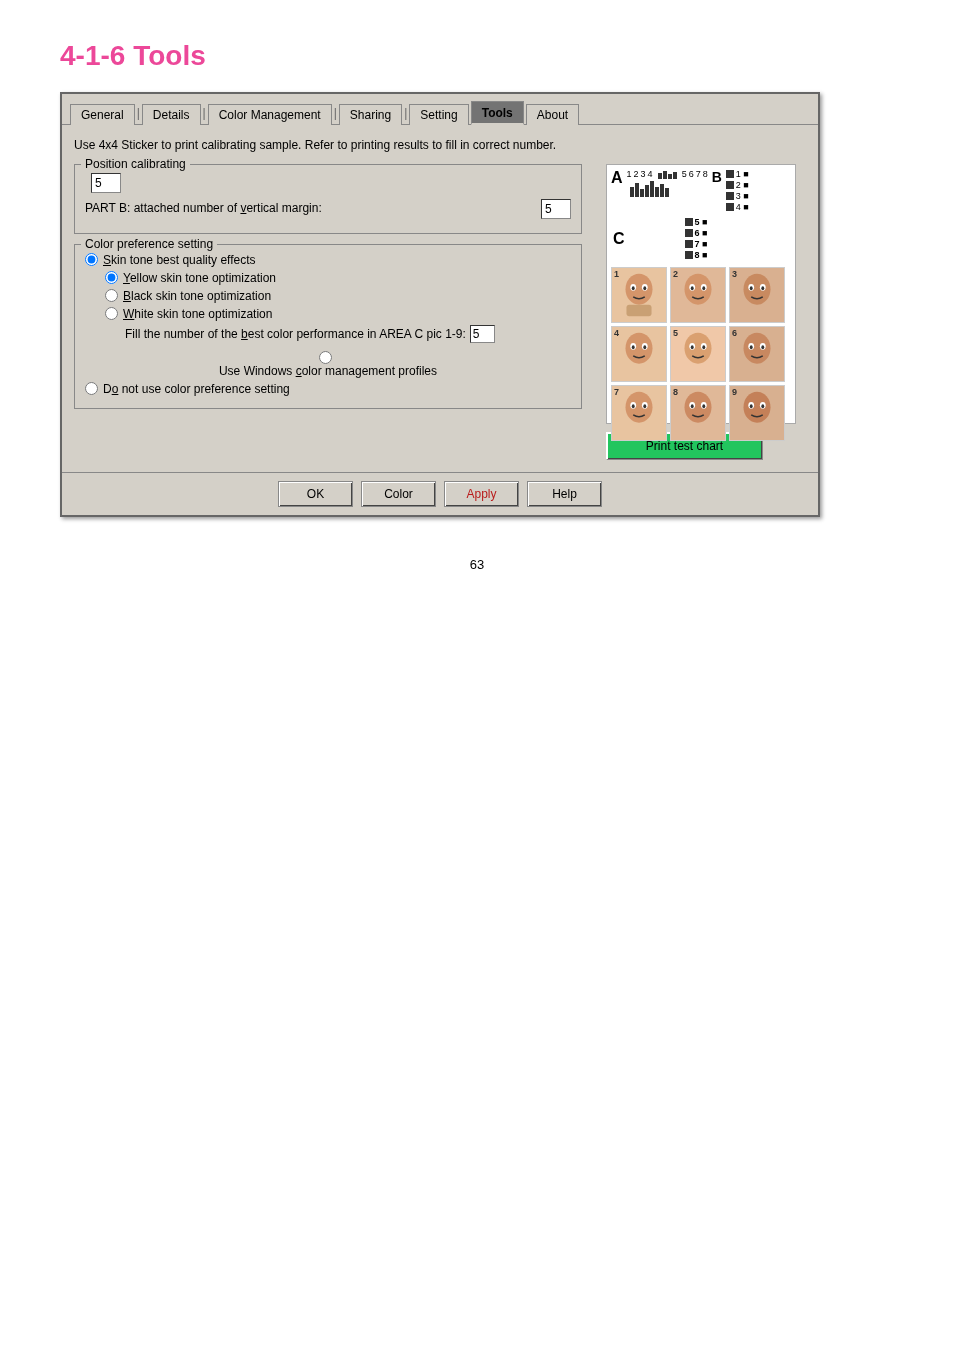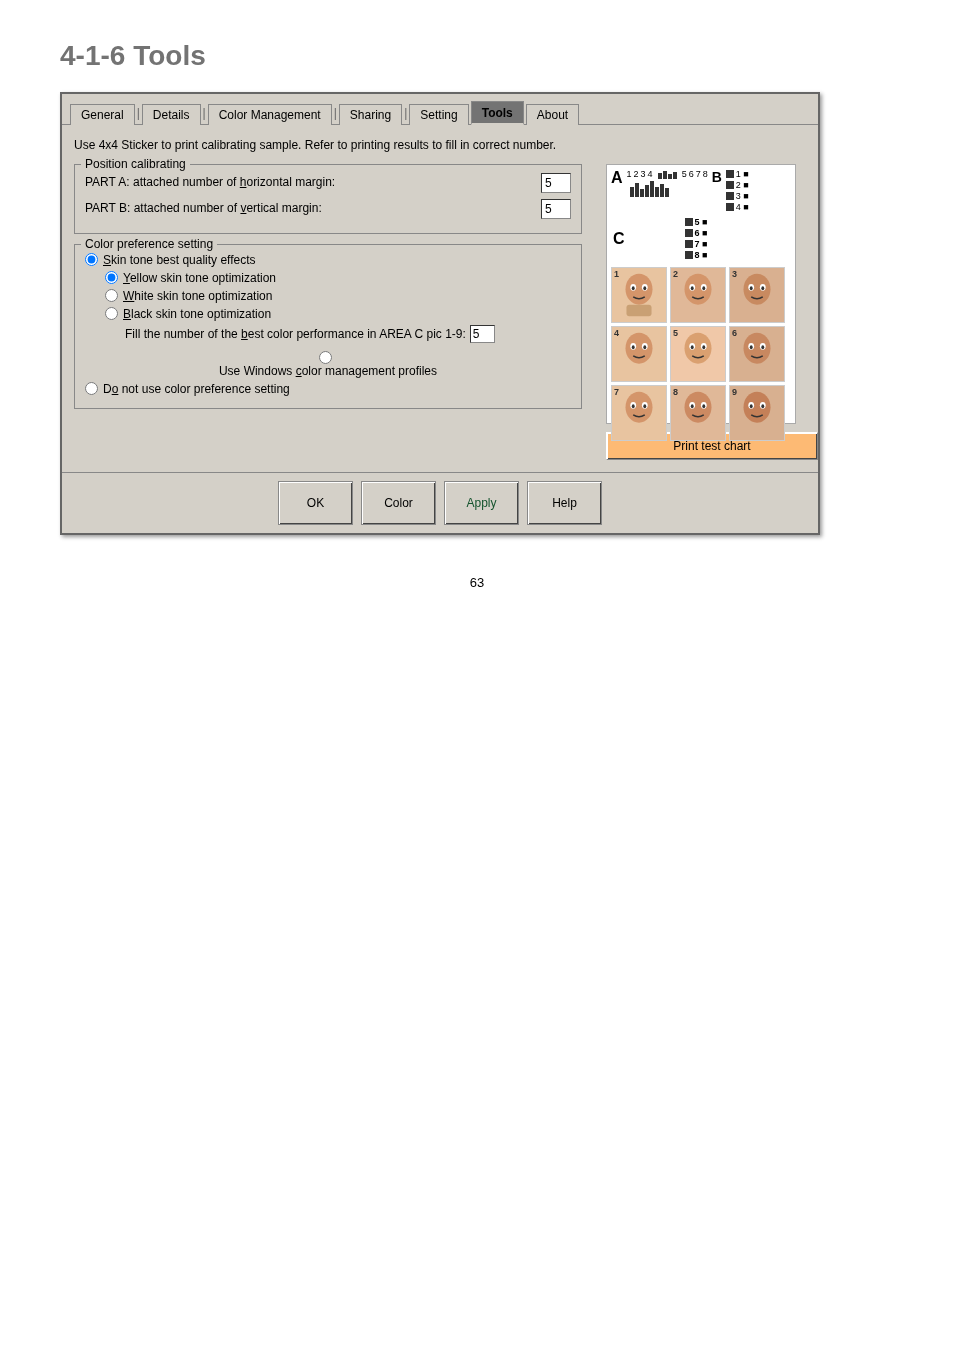--- a/index.html
+++ b/index.html
@@ -7,21 +7,21 @@
       background: #fff;
       font-family: Arial, sans-serif;
       font-size: 13px;
       padding: 40px 60px;
     }
 
     .page-title {
       font-size: 28px;
       font-weight: bold;
       margin-bottom: 20px;
-      color: #737373;
+      color: #ec4899;
     }
 
     
     .dialog {
       border: 2px solid #666;
       background: #d4d0c8;
       width: 760px;
       box-shadow: 2px 2px 4px rgba(0,0,0,0.4);
     }
 
@@ -274,23 +274,23 @@
     }
 
     
     .face-svg {
       width: 100%;
       height: 100%;
     }
 
     
     .print-chart-btn {
-      width: 212px;
+      width: 157px;
       height: 28px;
-      background: #fdba74;
+      background: #22c55e;
       border: 1px solid #888;
       border-top-color: #fff;
       border-left-color: #fff;
       font-size: 12px;
       cursor: pointer;
       display: flex;
       align-items: center;
       justify-content: center;
       box-shadow: inset 1px 1px 0 #fff, inset -1px -1px 0 #444;
     }
@@ -300,33 +300,33 @@
       background: #d4d0c8;
       border-top: 1px solid #888;
       padding: 8px 12px;
       display: flex;
       justify-content: center;
       gap: 8px;
     }
 
     .footer-btn {
       width: 75px;
-      height: 44px;
+      height: 26px;
       background: #d4d0c8;
       border: 1px solid #888;
       font-size: 12px;
       cursor: pointer;
       box-shadow: inset 1px 1px 0 #fff, inset -1px -1px 0 #444;
       display: flex;
       align-items: center;
       justify-content: center;
     }
 
     .footer-btn.disabled {
-      color: #14532d;
+      color: #b91c1c;
       cursor: default;
     }
 
     .page-number {
       text-align: center;
       margin-top: 40px;
       font-size: 13px;
     }
 
     
@@ -373,23 +373,20 @@
     <p class="intro-text">Use 4x4 Sticker to print calibrating sample.  Refer to printing results to fill in correct number.</p>
 
     <div class="main-layout">
 
       <div class="left-panel">
 
         <div class="group-box">
           <span class="group-label">Position calibrating</span>
 
           <div class="field-row">
-            <label>
-              PART A: attached number of <span class="uline">h</span>orizontal margin:
-            </label>
             <input type="text" value="5" style="">
           </div>
 
           <div class="field-row">
             <label>
               PART B: attached number of <span class="uline">v</span>ertical margin:
             </label>
             <input type="text" value="5" style="">
           </div>
         </div>
@@ -402,25 +399,25 @@
             <span><span class="uline">S</span>kin tone best quality effects</span>
           </div>
 
           <div class="sub-radio">
             <div class="radio-item">
               <input type="radio" name="skin_tone" checked="" style="">
               <span><span class="uline">Y</span>ellow skin tone optimization</span>
             </div>
             <div class="radio-item">
               <input type="radio" name="skin_tone" style="">
-              <span><span class="uline">W</span>hite skin tone optimization</span>
+              <span><span class="uline">B</span>lack skin tone optimization</span>
             </div>
             <div class="radio-item">
               <input type="radio" name="skin_tone" style="">
-              <span><span class="uline">B</span>lack skin tone optimization</span>
+              <span><span class="uline">W</span>hite skin tone optimization</span>
             </div>
 
             <div class="fill-row">
               <span>Fill the number of the <span class="uline">b</span>est color performance in AREA C pic 1-9:</span>
               <input type="text" value="5" style="">
             </div>
           </div>
 
           <div class="radio-item" style="margin-top:8px;flex-direction:column;">
             <input type="radio" name="color_pref" style="">

